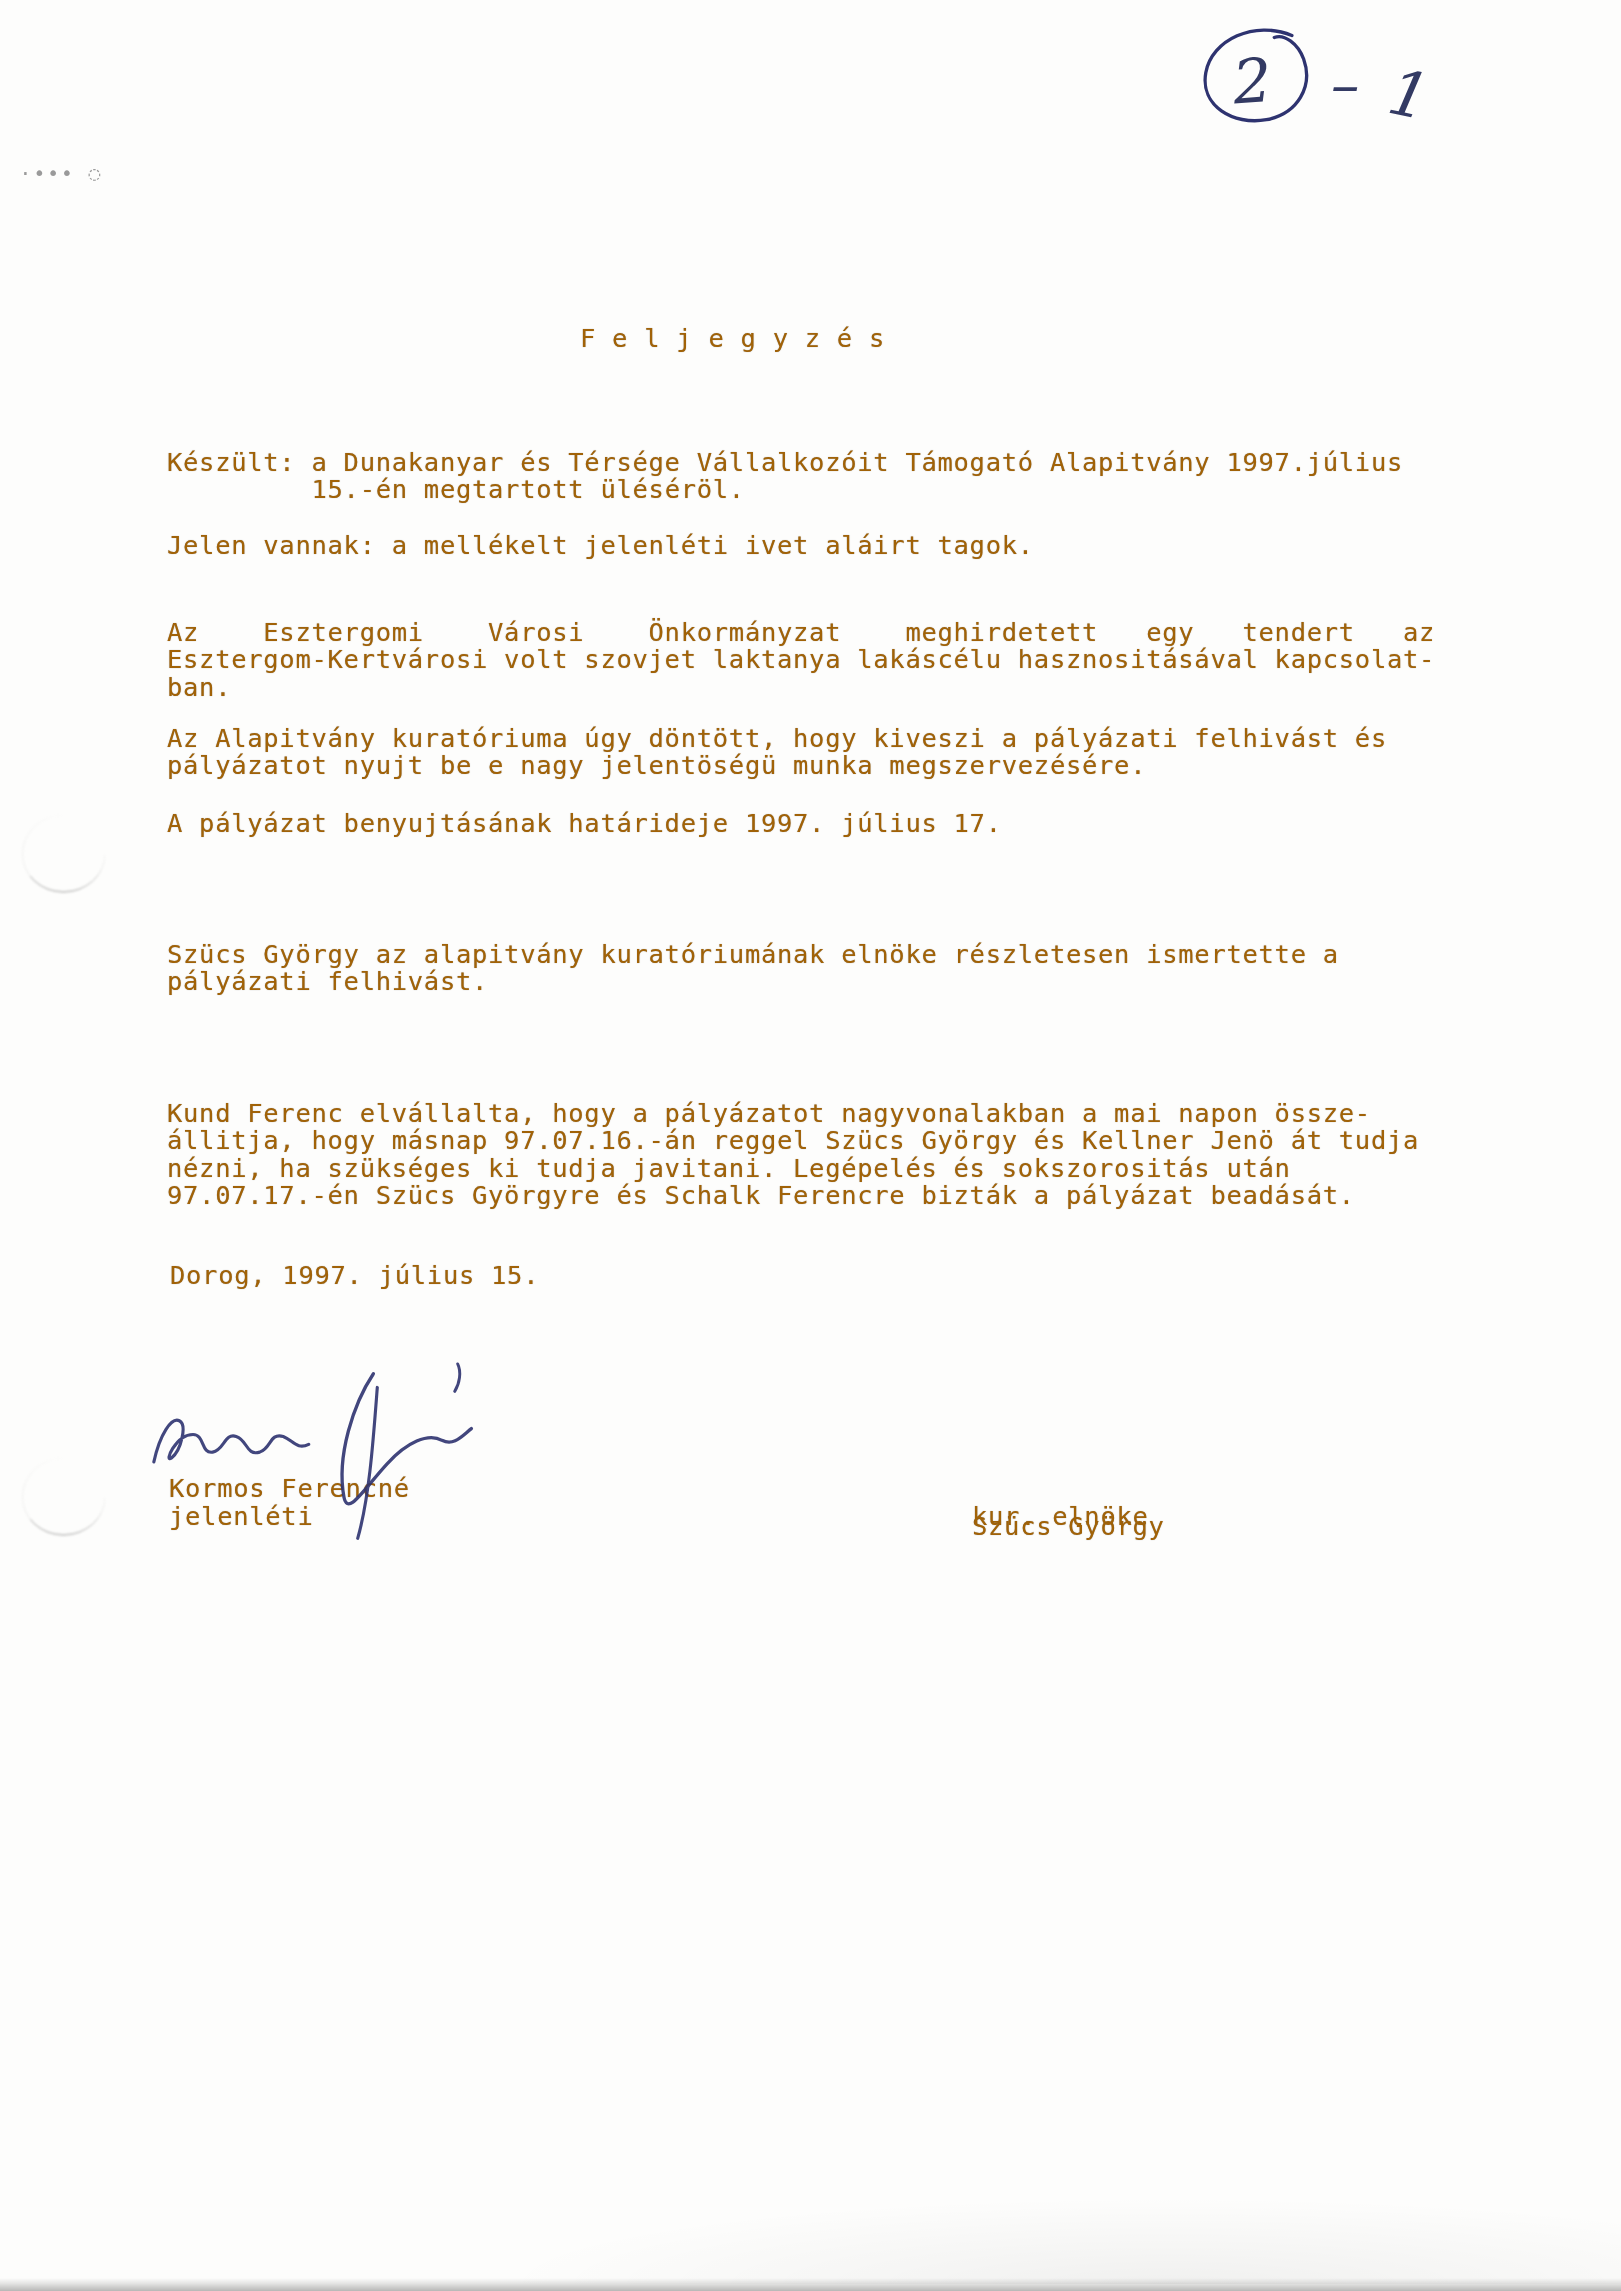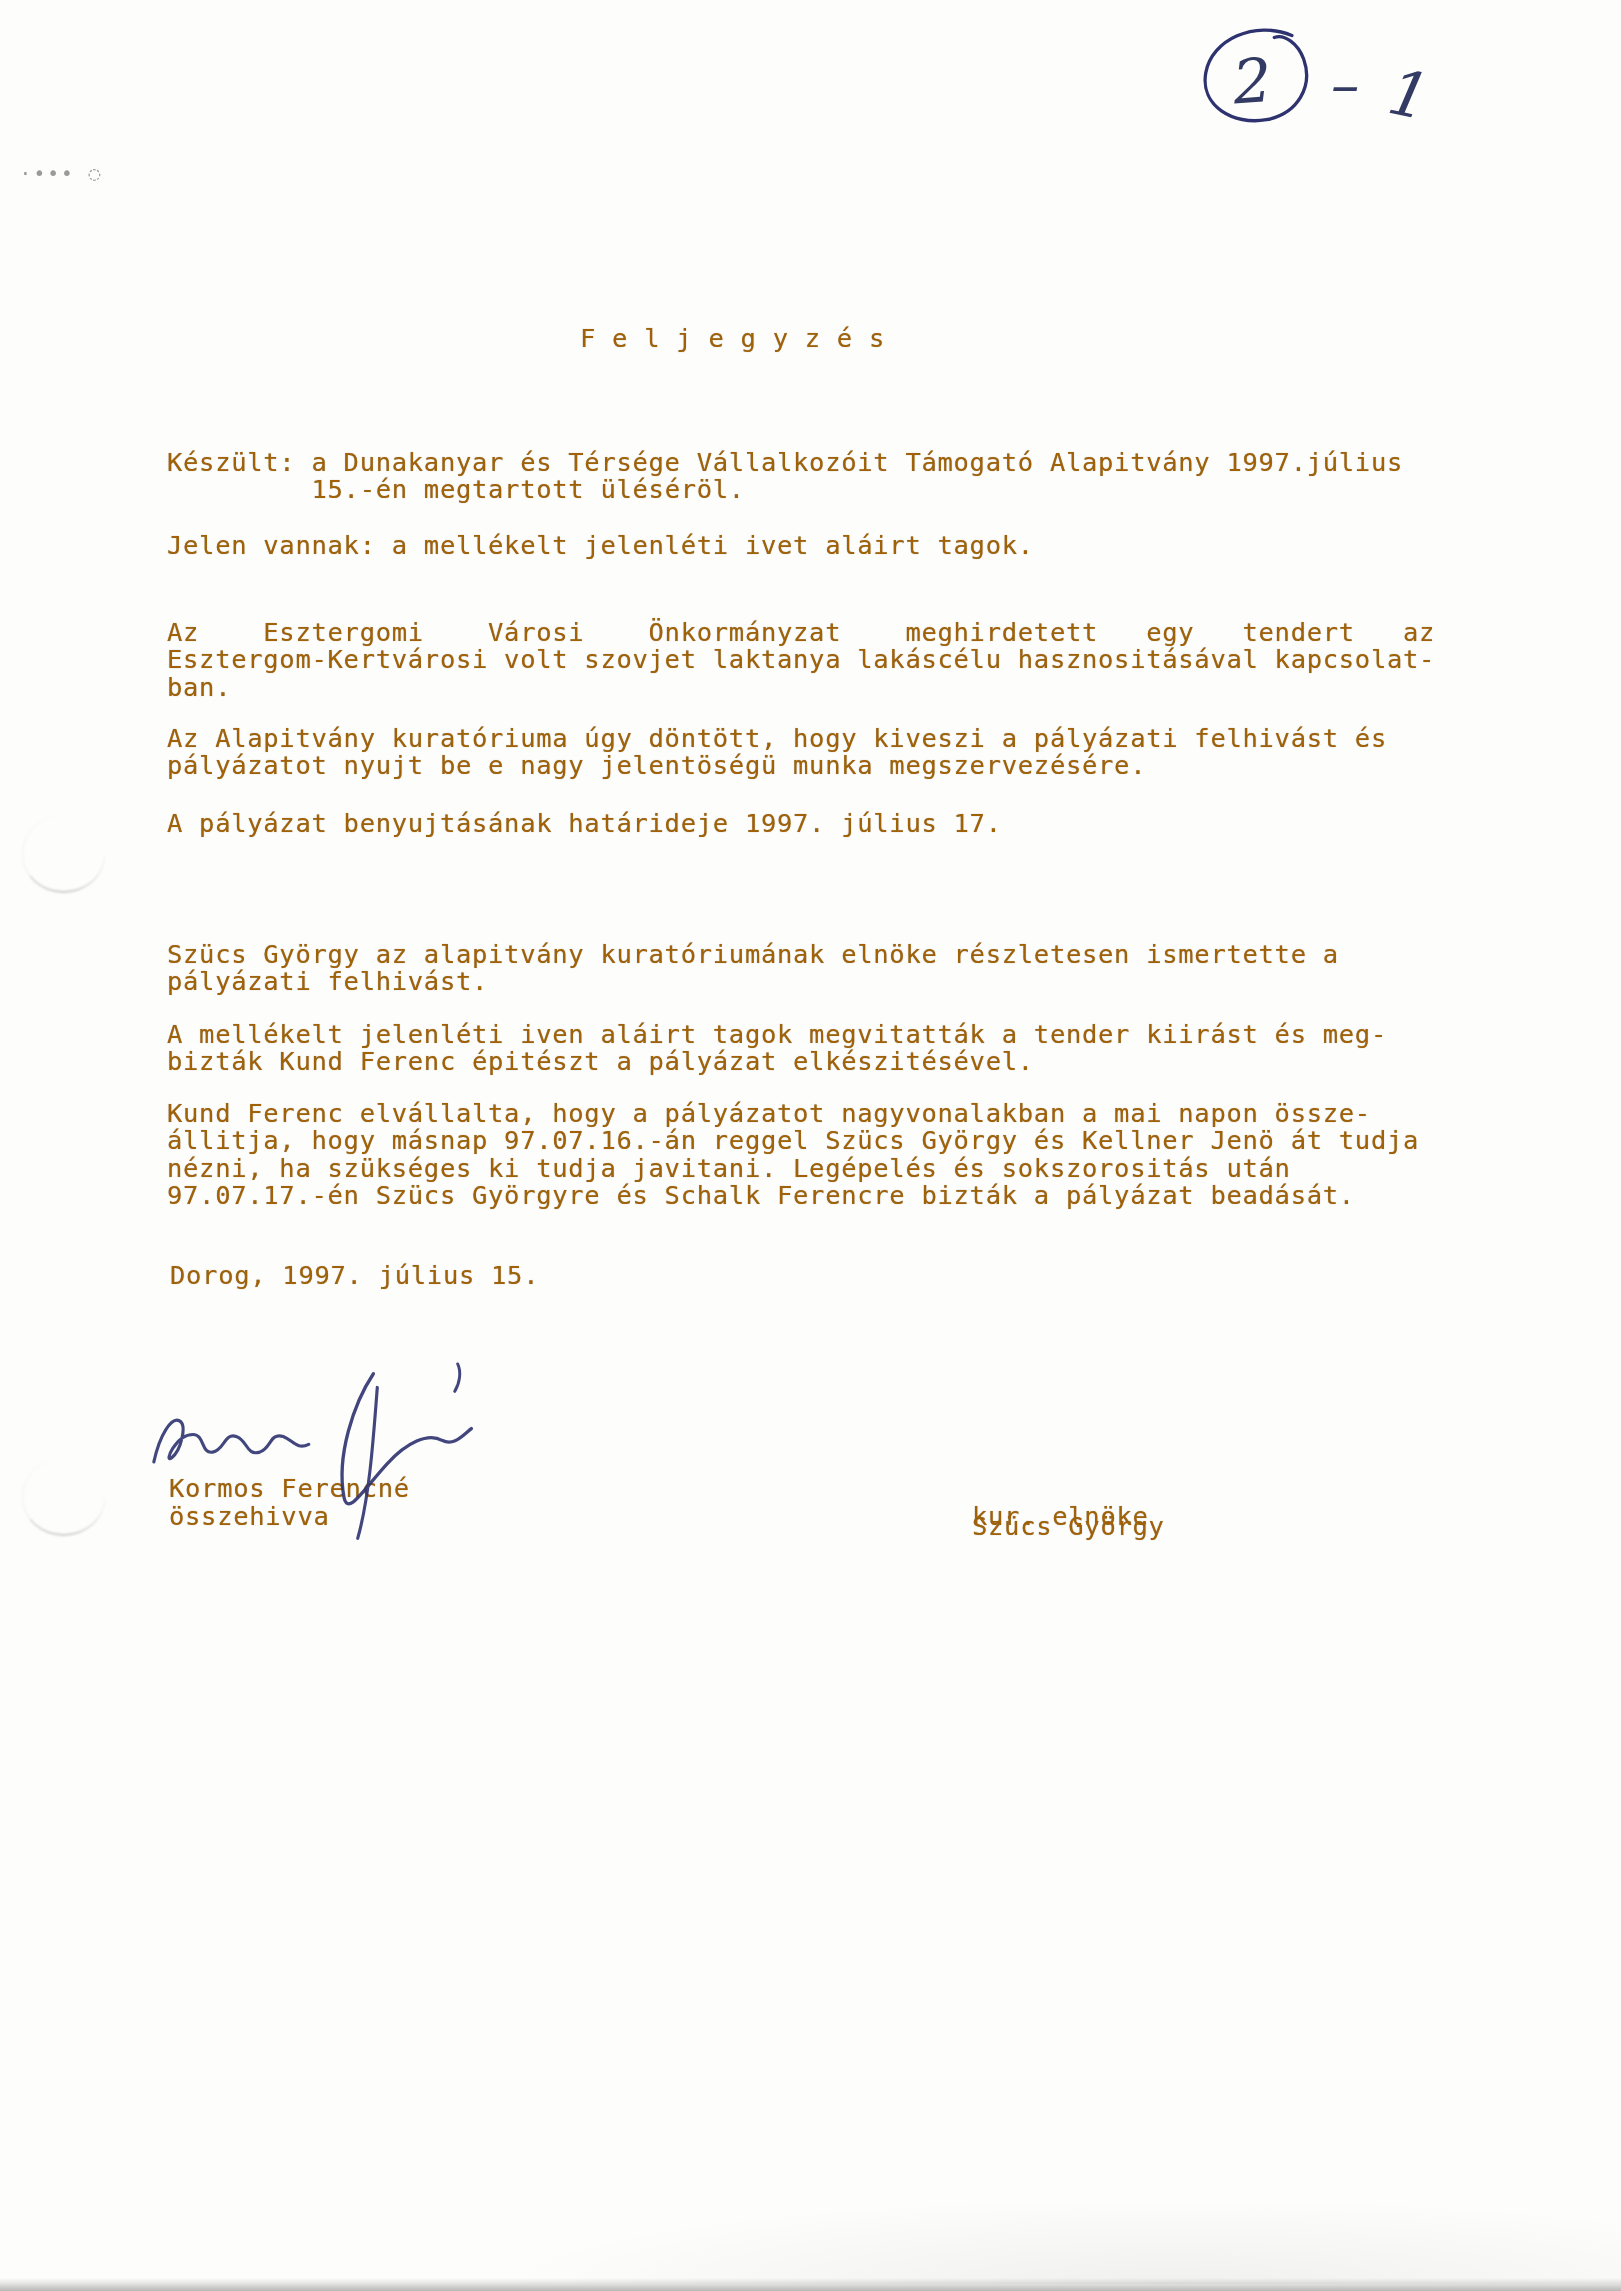--- a/index.html
+++ b/index.html
@@ -95,31 +95,29 @@
          15.-én megtartott üléséröl.</div>
   <div class="typed p2">Jelen vannak: a mellékelt jelenléti ivet aláirt tagok.</div>
   <div class="typed p3">Az    Esztergomi    Városi    Önkormányzat    meghirdetett   egy   tendert   az
 Esztergom-Kertvárosi volt szovjet laktanya lakáscélu hasznositásával kapcsolat-
 ban.</div>
   <div class="typed p4">Az Alapitvány kuratóriuma úgy döntött, hogy kiveszi a pályázati felhivást és
 pályázatot nyujt be e nagy jelentöségü munka megszervezésére.</div>
   <div class="typed p5">A pályázat benyujtásának határideje 1997. július 17.</div>
   <div class="typed p7">Szücs György az alapitvány kuratóriumának elnöke részletesen ismertette a
 pályázati felhivást.</div>
-  <div class="typed p8">A mellékelt jelenléti iven aláirt tagok megvitatták a tender kiirást és meg-
-bizták Kund Ferenc épitészt a pályázat elkészitésével.</div>
   <div class="typed p9">Kund Ferenc elvállalta, hogy a pályázatot nagyvonalakban a mai napon össze-
 állitja, hogy másnap 97.07.16.-án reggel Szücs György és Kellner Jenö át tudja
 nézni, ha szükséges ki tudja javitani. Legépelés és sokszorositás után
 97.07.17.-én Szücs Györgyre és Schalk Ferencre bizták a pályázat beadását.</div>
 
   <div class="typed date-line">Dorog, 1997. július 15.</div>
 
   <div class="typed sig-name-left">Kormos Ferencné</div>
-  <div class="typed sig-role-left">összehivva</div>
+  <div class="typed sig-role-left">jelenléti</div>
   <div class="typed sig-name-right">Szücs György</div>
   <div class="typed sig-role-right">kur. elnöke</div>
 
   <svg class="sig-ink" viewBox="0 0 360 200">
     <g opacity="0.9">
       <path class="hand-ink" d="M12,104 C18,76 30,58 38,62 C46,66 40,92 30,100 C22,106 34,76 52,76 C64,76 60,96 72,94 C84,92 84,74 96,78 C108,82 106,98 120,94 C132,90 130,74 144,78 C154,82 158,92 170,86" stroke-width="3.2"></path>
       <path class="hand-ink" d="M236,14 C216,44 198,98 206,140 C210,160 226,132 250,106 C270,84 292,74 306,82 C318,88 326,78 336,70" stroke-width="3.4"></path>
       <path class="hand-ink" d="M240,28 C236,80 232,140 220,182" stroke-width="3.2"></path>
       <path class="hand-ink" d="M322,4 C326,12 324,24 319,32" stroke-width="3"></path>
     </g>

